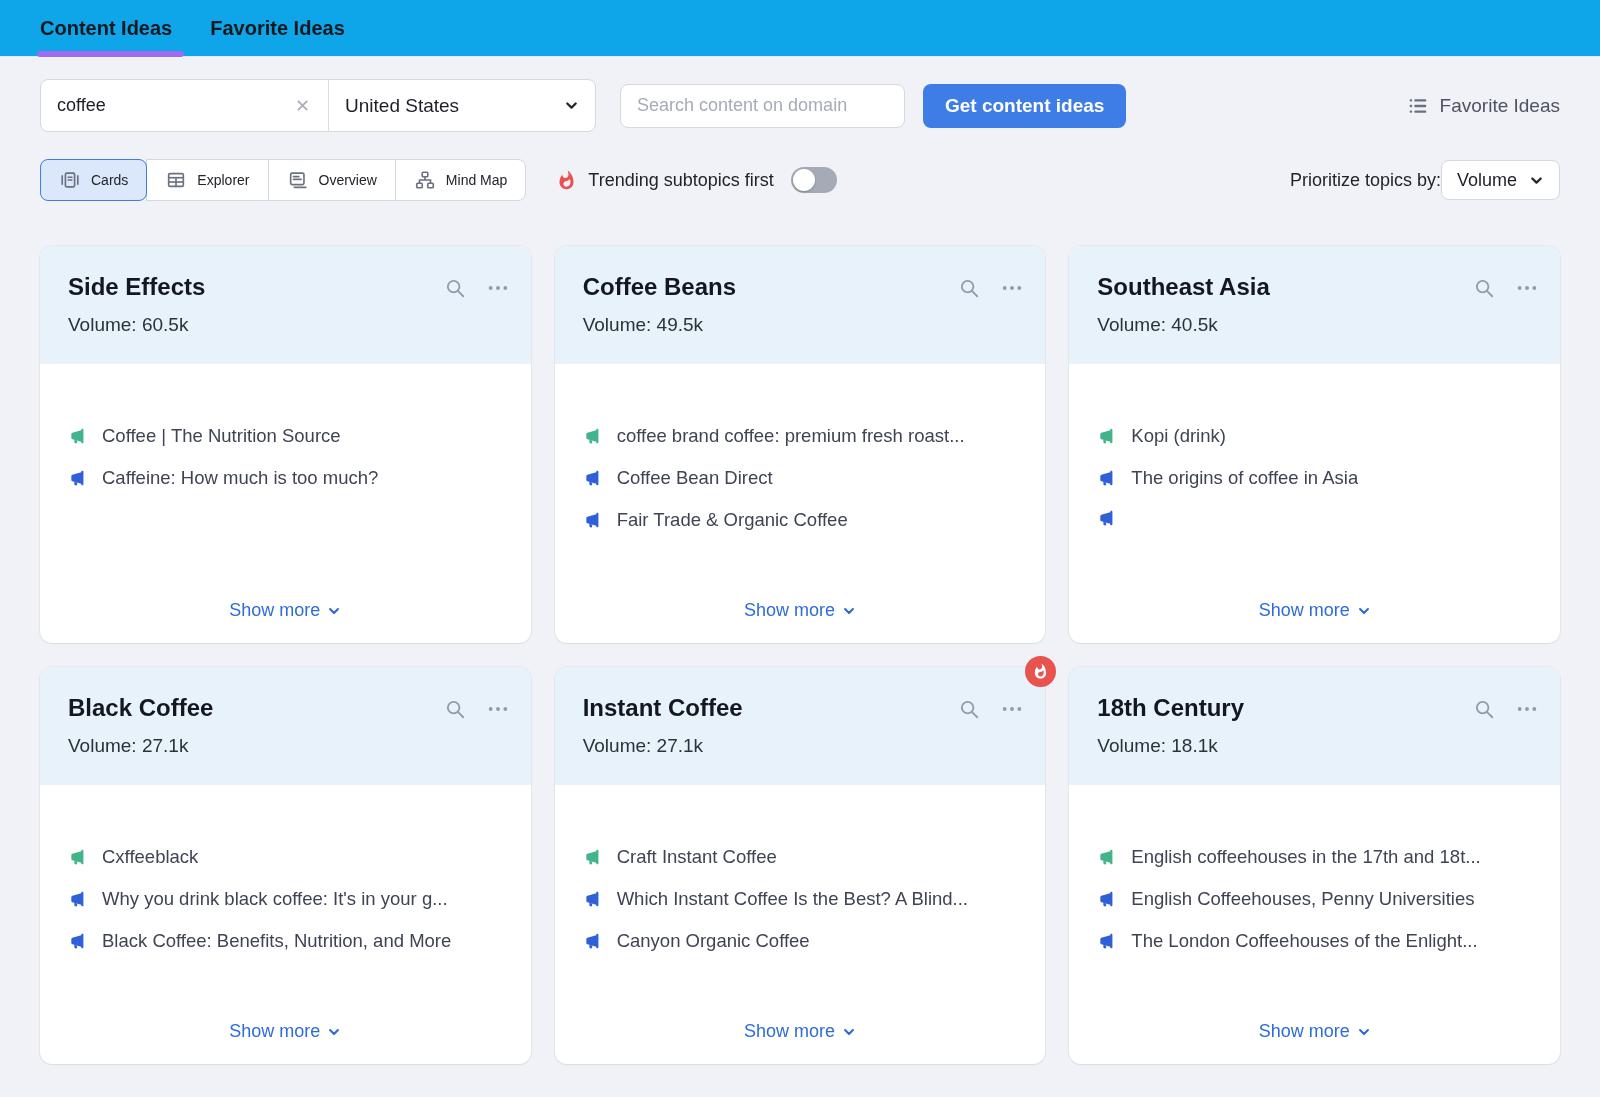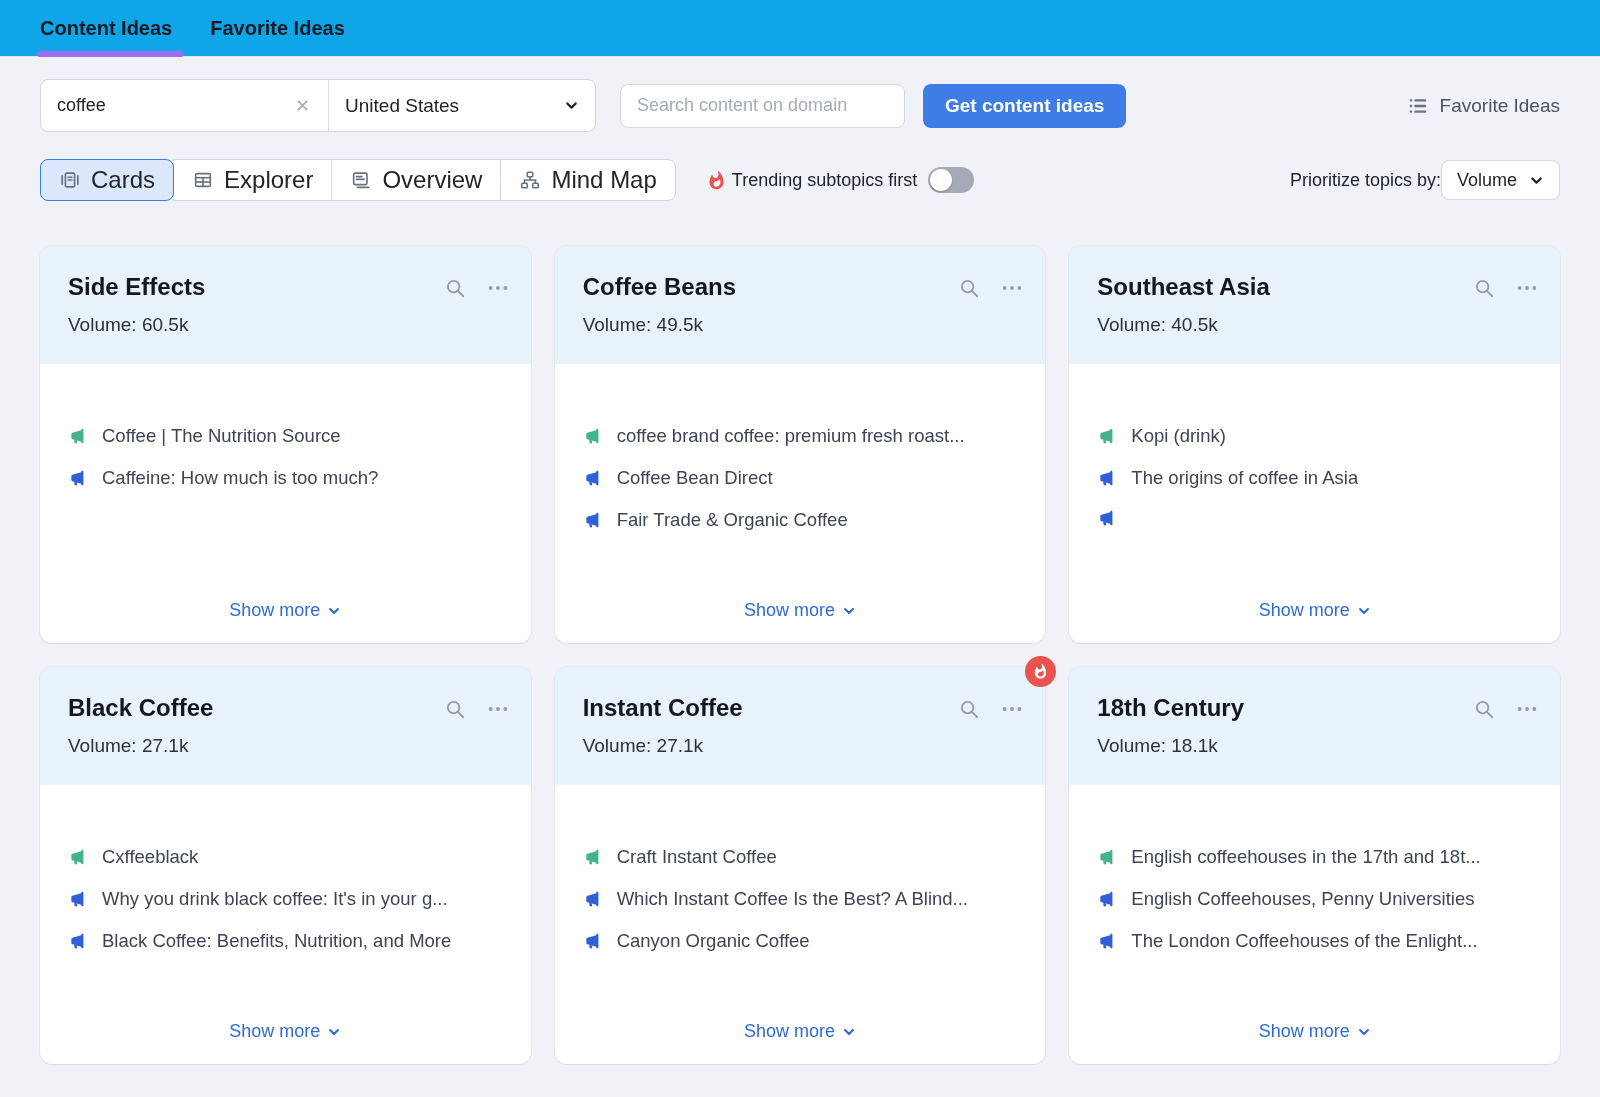--- a/index.html
+++ b/index.html
@@ -70,30 +70,30 @@
     margin-left:auto;display:flex;align-items:center;gap:11px;
     font-size:19px;color:#4e5360;cursor:pointer;
   }
   .fav-link svg{width:22px;height:22px;color:#6a7080;}
   
   .controls2{display:flex;align-items:center;margin:27px 40px 0;}
   .segmented{display:flex;}
   .seg-btn{
     display:flex;align-items:center;gap:10px;height:42px;padding:0 18px;
     background:#fff;border:1px solid var(--border);margin-left:-1px;
-    font-size:24px;color:#22242b;cursor:pointer;position:relative;
+    font-size:14px;color:#22242b;cursor:pointer;position:relative;
   }
   .seg-btn:first-child{border-radius:8px 0 0 8px;margin-left:0;}
   .seg-btn:last-child{border-radius:0 8px 8px 0;}
   .seg-btn svg{width:22px;height:22px;color:#6b7180;}
   .seg-btn.active{
     background:var(--active-view-bg);border-color:var(--accent-blue);
     z-index:1;border-radius:8px;
   }
-  .trending{display:flex;align-items:center;gap:5px;margin-left:30px;font-size:18px;color:#22242b;}
+  .trending{display:flex;align-items:center;gap:11px;margin-left:30px;font-size:18px;color:#22242b;}
   .trending .flame{width:21px;height:21px;color:var(--flame-red);}
   .toggle{
     width:46px;height:26px;border-radius:13px;background:#a5aab6;
     position:relative;margin-left:6px;cursor:pointer;flex:0 0 auto;
   }
   .toggle .knob{
     position:absolute;top:2px;left:2px;width:22px;height:22px;border-radius:50%;
     background:#fff;box-shadow:0 1px 2px rgba(0,0,0,.25);
   }
   .prioritize{margin-left:auto;display:flex;align-items:center;font-size:18px;color:#22242b;}

